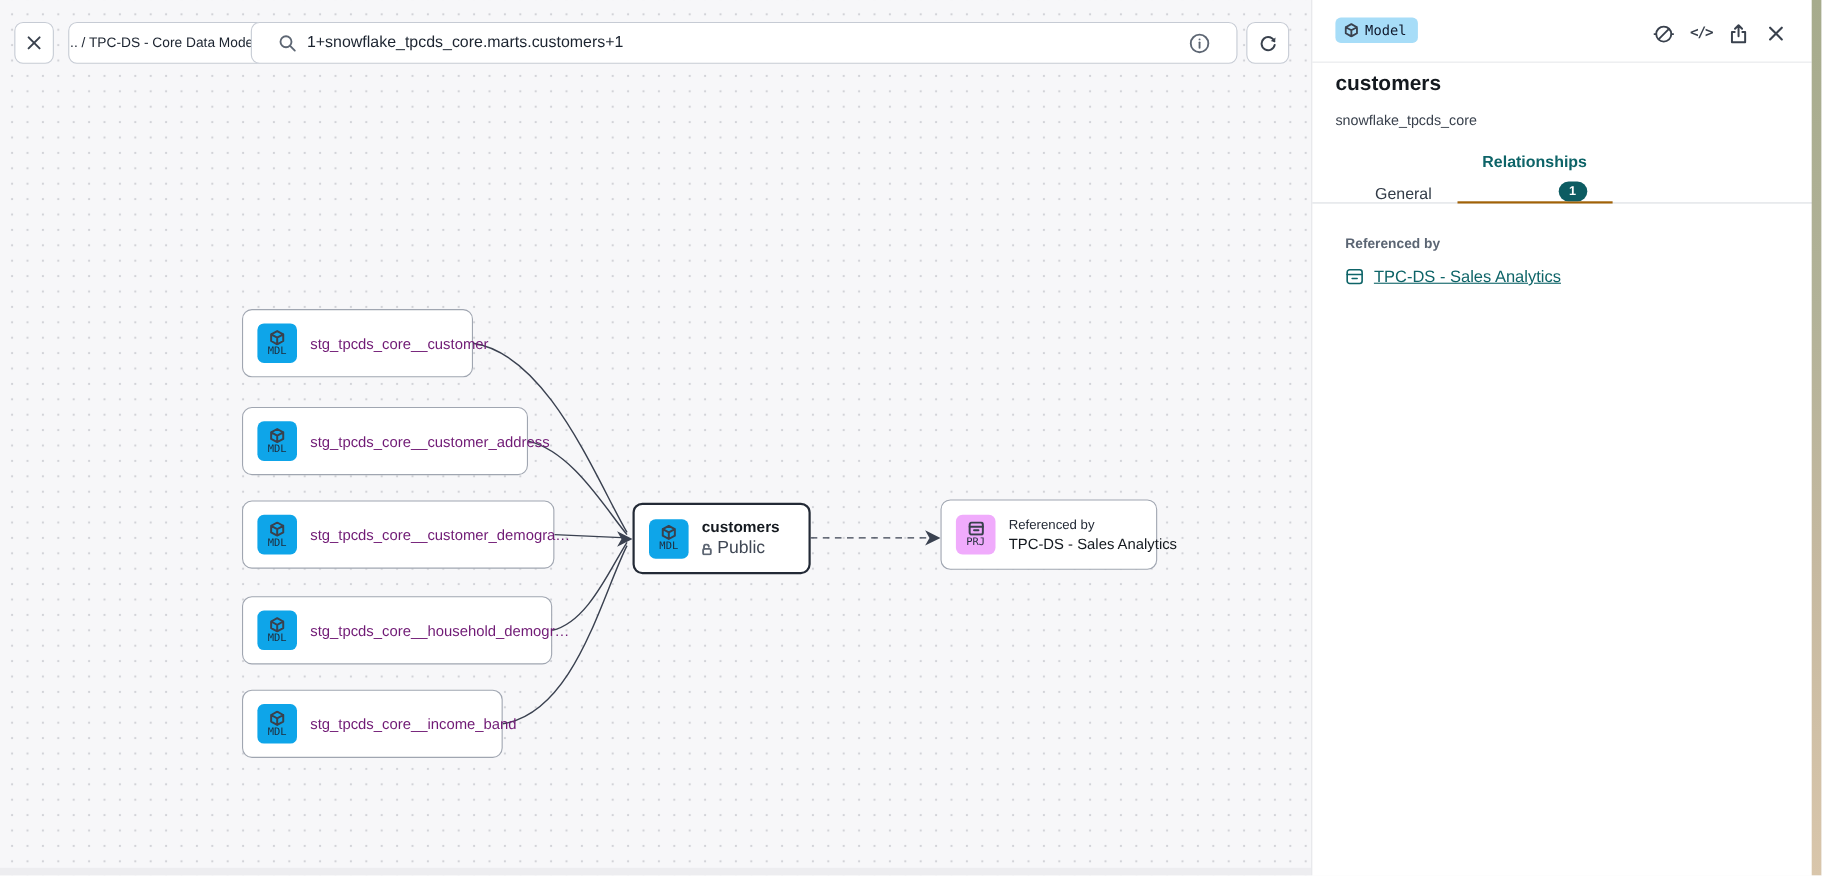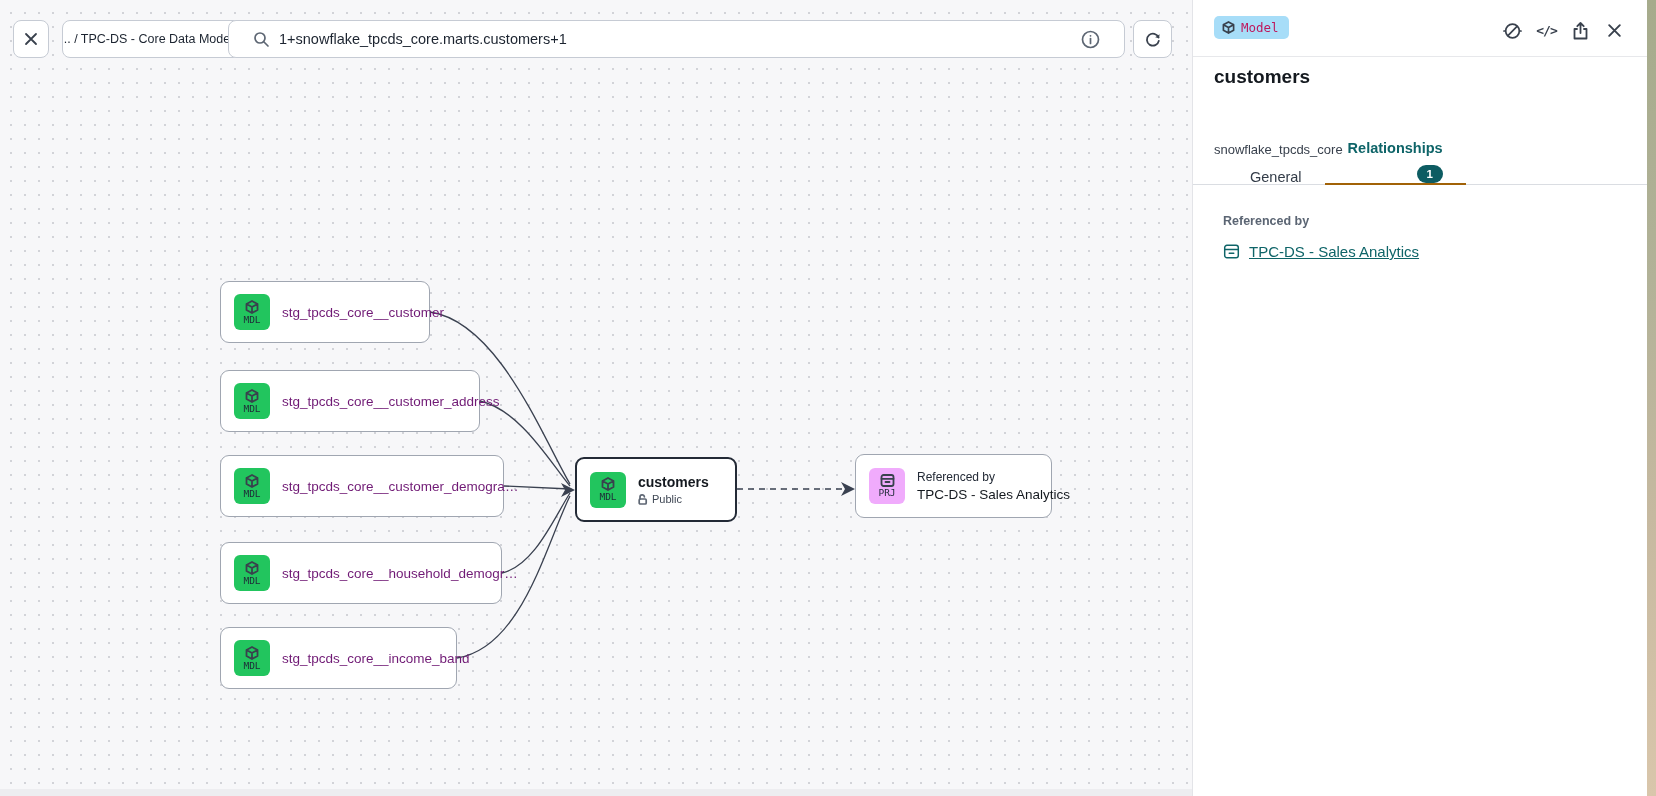--- a/index.html
+++ b/index.html
@@ -32,51 +32,51 @@
   .icon-stroke { stroke:#39414d; stroke-width:1.8; fill:none; stroke-linecap:round; stroke-linejoin:round; }
   .icon-gray   { stroke:#5d6673; stroke-width:1.7; fill:none; stroke-linecap:round; }
 
   
   .node {
     position:absolute; background:#fff; border:1px solid #a0a6b1; border-radius:9px;
     display:flex; align-items:center; padding-left:13px; cursor:pointer;
   }
   .node.selected { border:2px solid #232a36; }
   .node-icon {
-    width:36px; height:36px; border-radius:6px; background:#22c55e; flex:0 0 auto;
+    width:36px; height:36px; border-radius:6px; background:#0ea5e9; flex:0 0 auto;
     display:flex; flex-direction:column; align-items:center; justify-content:center;
   }
   .node-icon.prj { background:#f0abfc; }
   .node-icon .tag { font-family:"DejaVu Sans Mono",monospace; font-size:9.5px; color:#1f2a38; line-height:1; margin-top:1px; }
   .node-label { margin-left:12px; font-size:13.5px; color:#701a75; white-space:nowrap; }
   .node-text2 { margin-left:12px; display:flex; flex-direction:column; gap:3px; }
   .node-title { font-size:14px; font-weight:700; color:#14191f; }
-  .node-sub { font-size:11px; color:#3f4754; display:flex; align-items:center; gap:4px; }
+  .node-sub { font-size:16px; color:#3f4754; display:flex; align-items:center; gap:4px; }
   .node-cap { font-size:12px; color:#232a36; }
   .node-name2 { font-size:13.5px; color:#14191f; white-space:nowrap; }
 
   #edges { position:absolute; left:0; top:0; }
 
   
   .panel {
     position:absolute; left:1192px; top:0; width:455px; height:796px;
     background:#fff; border-left:1px solid #e3e4e8;
   }
   .panel-header { position:relative; height:57px; border-bottom:1px solid #e7e8eb; }
   .type-badge {
     position:absolute; left:21px; top:16px; background:#a7ddf8; border-radius:5px;
     padding:4px 10px 4px 8px; display:flex; align-items:center; gap:6px;
-    font-family:"DejaVu Sans Mono",monospace; font-size:12.5px; color:#be185d;
+    font-family:"DejaVu Sans Mono",monospace; font-size:12.5px; color:#0f172a;
   }
   .header-icons { position:absolute; right:23px; top:21px; display:flex; gap:15px; align-items:center; }
   .hicon { width:19px; height:19px; display:flex; align-items:center; justify-content:center; cursor:pointer; }
   .code-glyph { font-size:13px; font-weight:700; color:#39414d; letter-spacing:-1px; font-family:"DejaVu Sans Mono",monospace; }
 
   .panel-title { position:absolute; left:21px; top:66px; font-size:19px; font-weight:700; color:#14191f; }
-  .panel-sub   { position:absolute; left:21px; top:102px; font-size:13px; color:#39414d;margin-top:40px; }
+  .panel-sub   { position:absolute; left:21px; top:102px; font-size:13px; color:#39414d; }
 
   .tabs { position:absolute; left:0; top:140px; width:455px; height:45px; border-bottom:1px solid #dadde2; display:flex; padding-left:34px; }
   .tab { height:45px; padding:0 23px; display:flex; align-items:flex-end; gap:9px; font-size:14.5px; color:#333c48; cursor:pointer; }
   .tab.active { color:#0e6468; font-weight:700; border-bottom:2px solid #a16207;flex-direction:column; }
   .tab-count {
     background:#0d5c62; color:#fff; font-size:11.5px; font-weight:700;
     min-width:26px; height:19px; border-radius:10px; display:flex; align-items:center; justify-content:center;
   }
   .section-label { position:absolute; left:30px; top:214px; font-size:12.5px; font-weight:700; color:#5b6573; }
   .ref-link-row { position:absolute; left:30px; top:243px; display:flex; align-items:center; gap:9px; cursor:pointer; }

